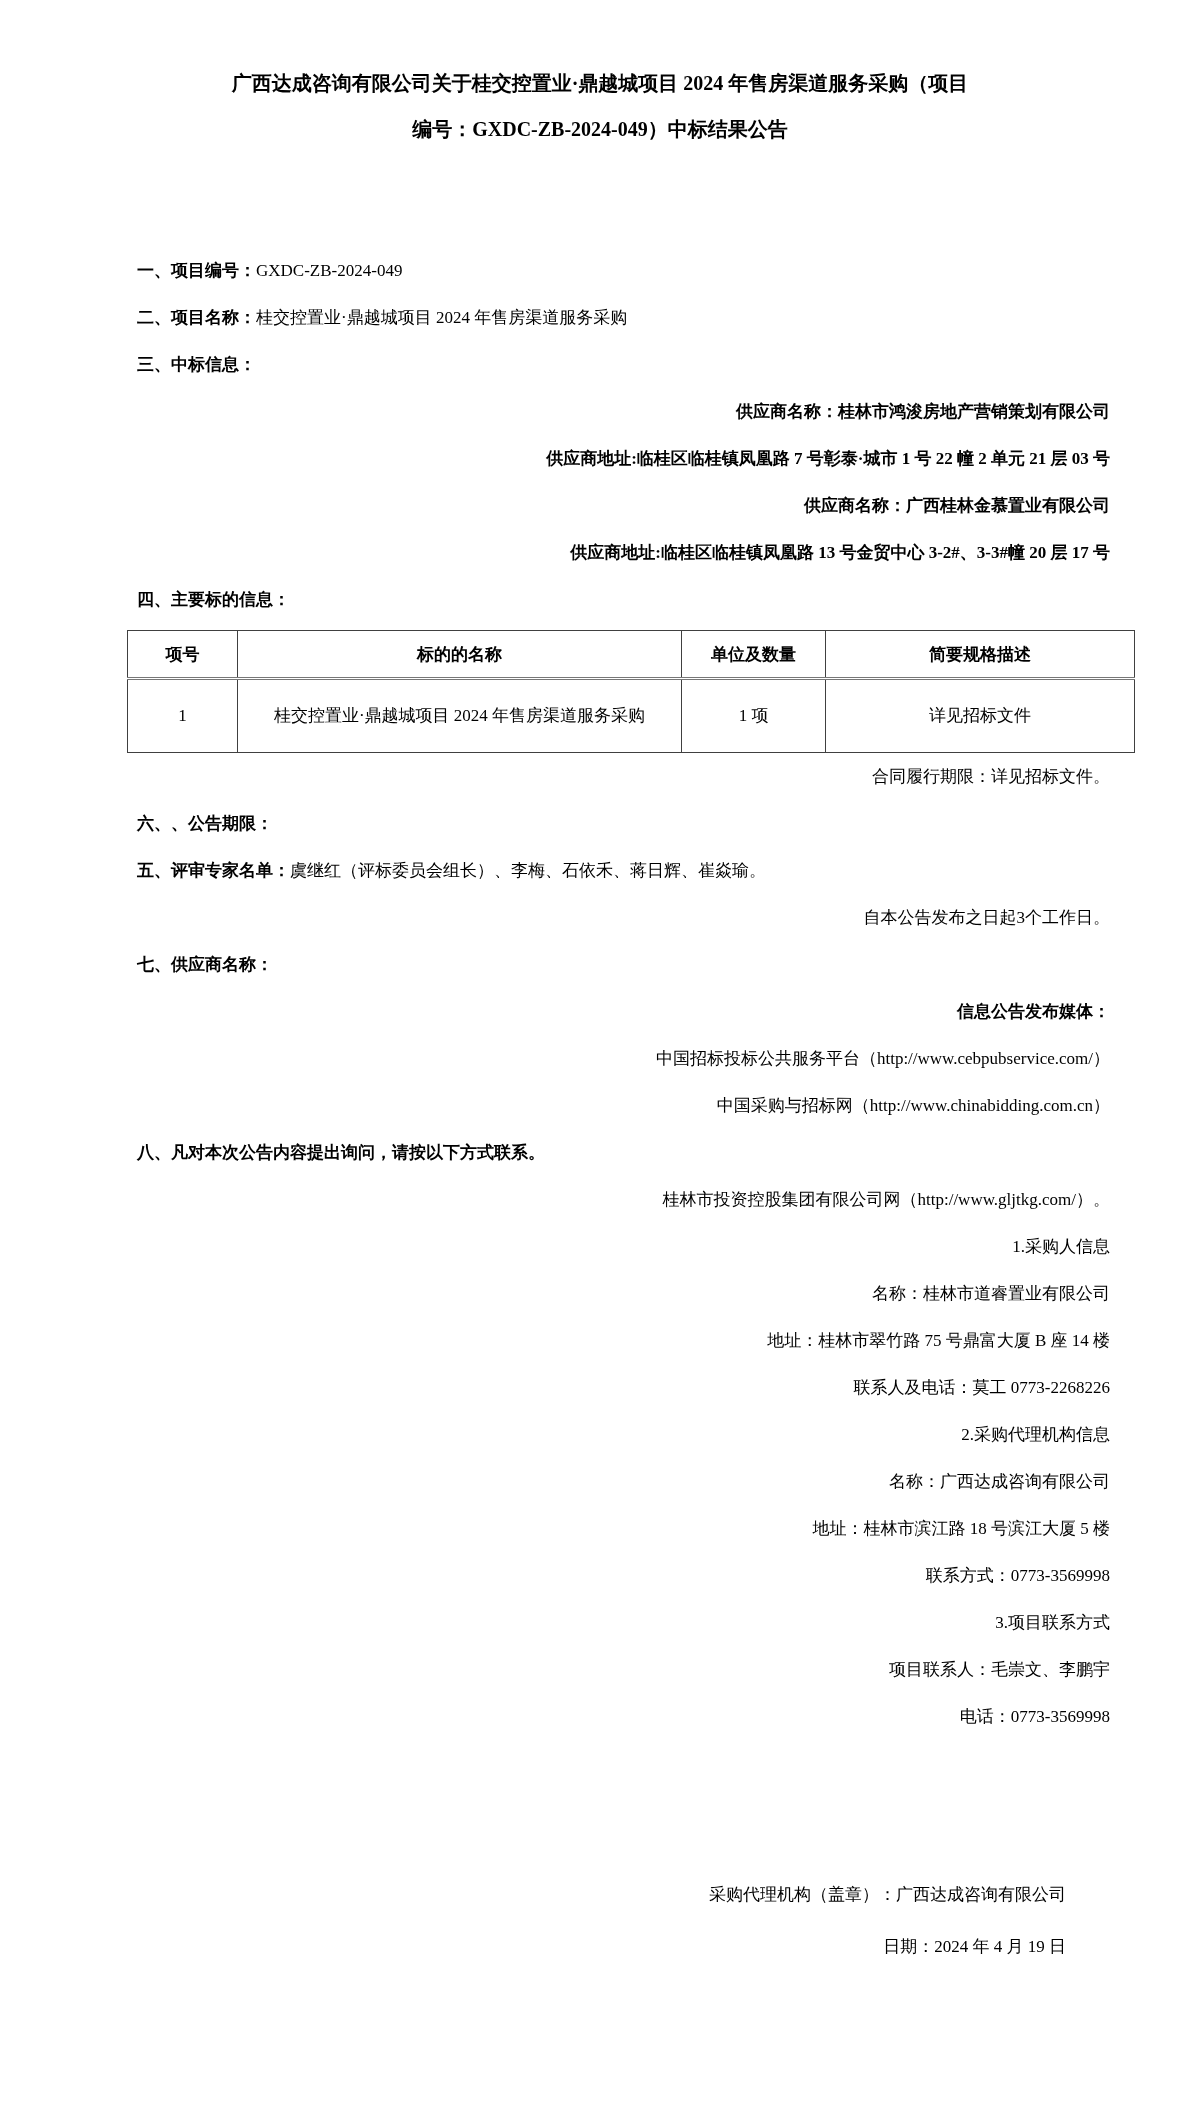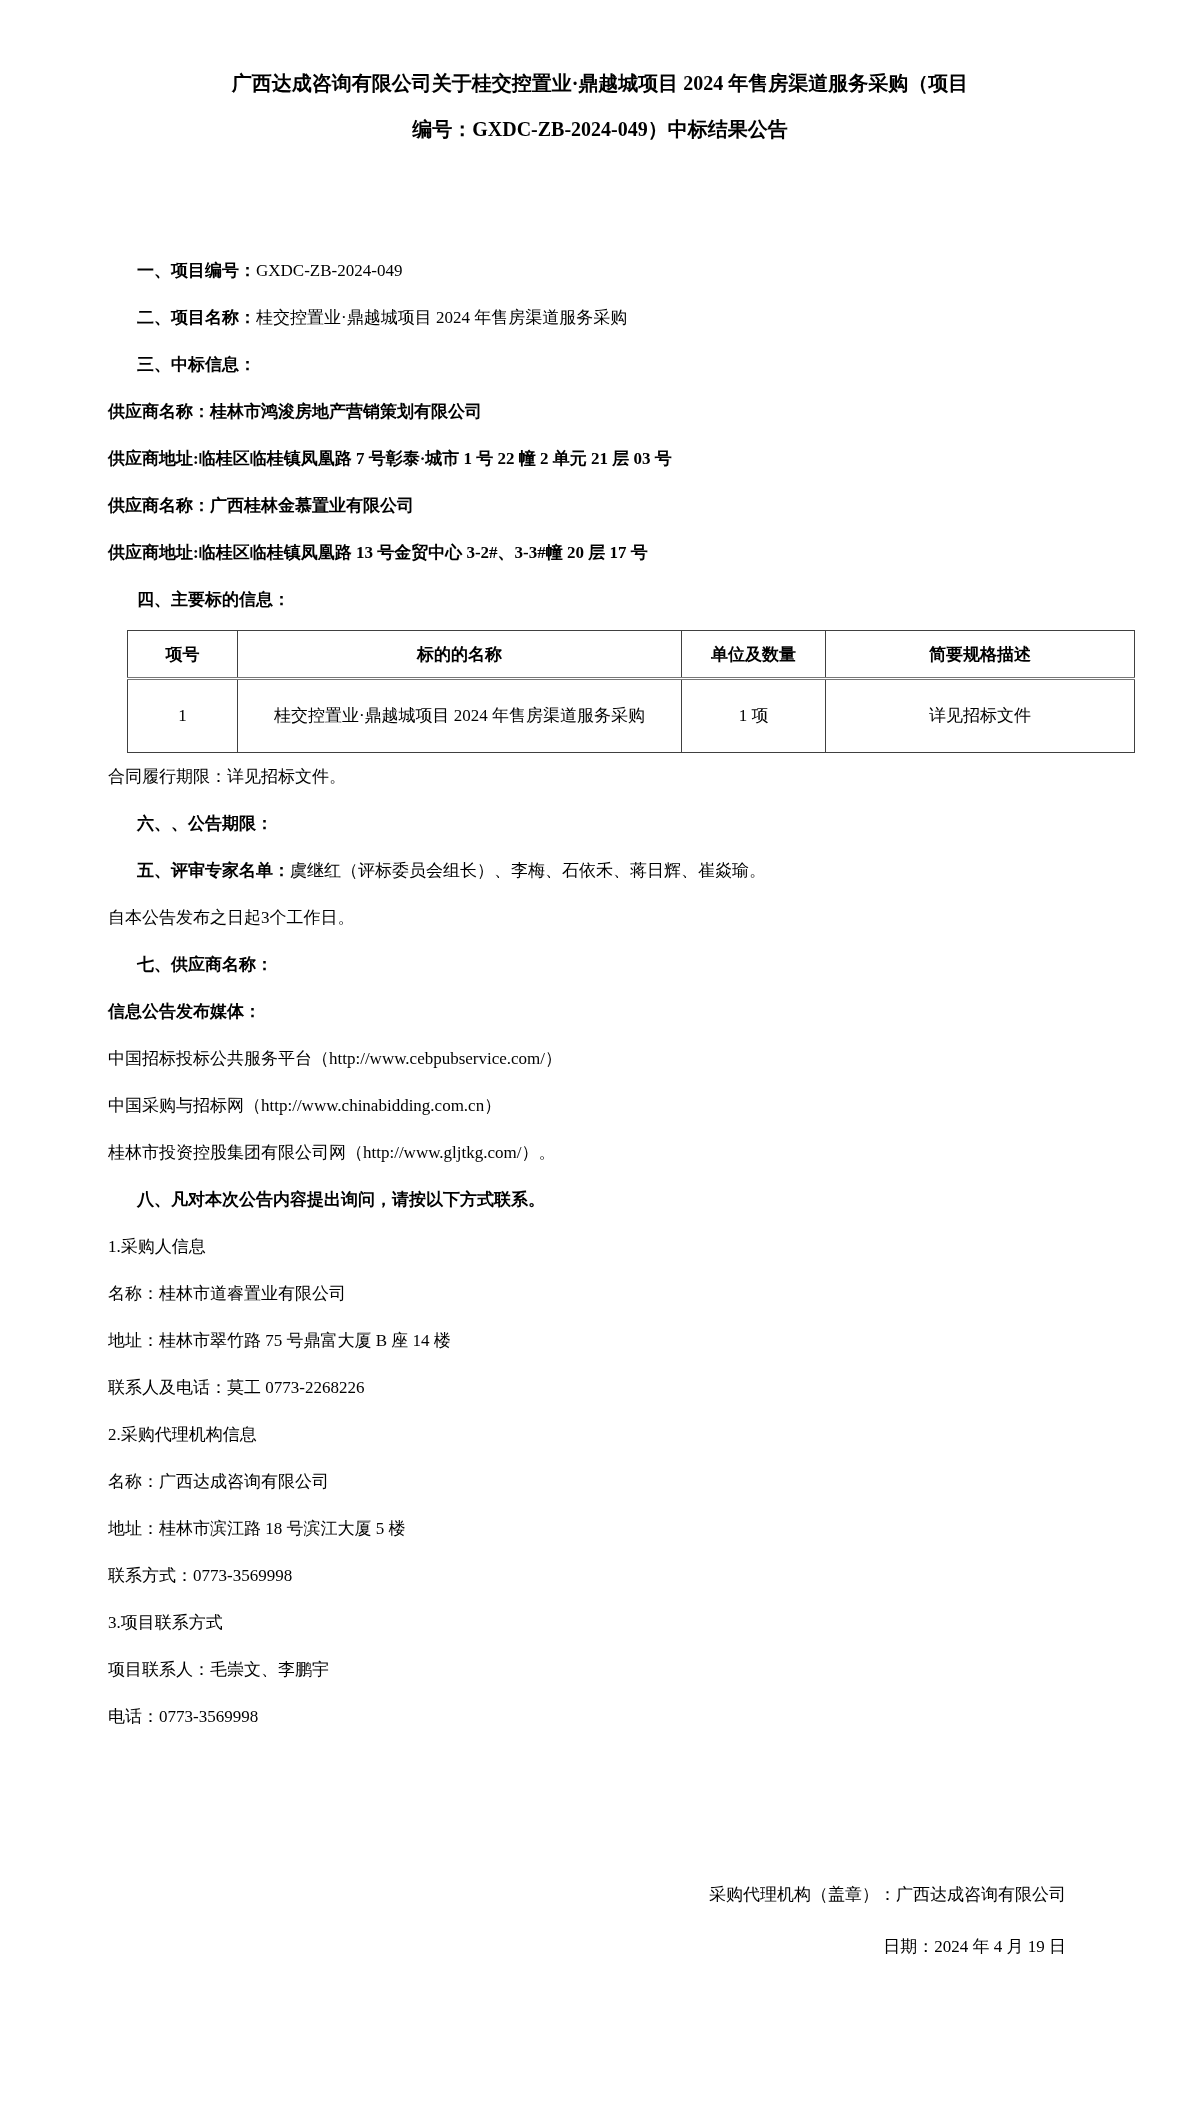--- a/index.html
+++ b/index.html
@@ -7,21 +7,21 @@
     width:1200px;height:2124px;background:#ffffff;color:#000;
     font-family:"Liberation Serif","DejaVu Serif",serif;
     font-size:17px;position:relative;overflow:hidden;
   }
   .title{
     padding-top:60px;text-align:center;font-weight:bold;
     font-size:20px;line-height:46px;
   }
   .content{margin-top:95px;}
   p.line{margin:0;line-height:47px;padding-left:137px;padding-right:90px;}
-  p.indent{padding-left:108px;}
+  p.indent{padding-left:108px;text-align:right;}
   .b{font-weight:bold;}
   table.subject{
     border-collapse:collapse;table-layout:fixed;
     margin:7px 0 0 127px;width:1007px;
   }
   table.subject th, table.subject td{
     border:1px solid #404040;text-align:center;vertical-align:middle;
     padding:0 6px;
   }
   table.subject th{
@@ -87,23 +87,23 @@
 
     <p class="line b">六、、公告期限：</p>
 
     <p class="line"><span class="b">五、评审专家名单：</span><span>虞继红（评标委员会组长）、李梅、石依禾、蒋日辉、崔焱瑜。</span></p>
     <p class="line indent">自本公告发布之日起3个工作日。</p>
 
     <p class="line b">七、供应商名称：</p>
     <p class="line indent b">信息公告发布媒体：</p>
     <p class="line indent">中国招标投标公共服务平台（http://www.cebpubservice.com/）</p>
     <p class="line indent">中国采购与招标网（http://www.chinabidding.com.cn）</p>
+    <p class="line b">八、凡对本次公告内容提出询问，请按以下方式联系。</p>
+
     <p class="line indent">桂林市投资控股集团有限公司网（http://www.gljtkg.com/）。</p>
-
-    <p class="line b">八、凡对本次公告内容提出询问，请按以下方式联系。</p>
 
     <p class="line indent">1.采购人信息</p>
     <p class="line indent">名称：桂林市道睿置业有限公司</p>
     <p class="line indent">地址：桂林市翠竹路 75 号鼎富大厦 B 座 14 楼</p>
     <p class="line indent">联系人及电话：莫工 0773-2268226</p>
 
     <p class="line indent">2.采购代理机构信息</p>
     <p class="line indent">名称：广西达成咨询有限公司</p>
     <p class="line indent">地址：桂林市滨江路 18 号滨江大厦 5 楼</p>
     <p class="line indent">联系方式：0773-3569998</p>

